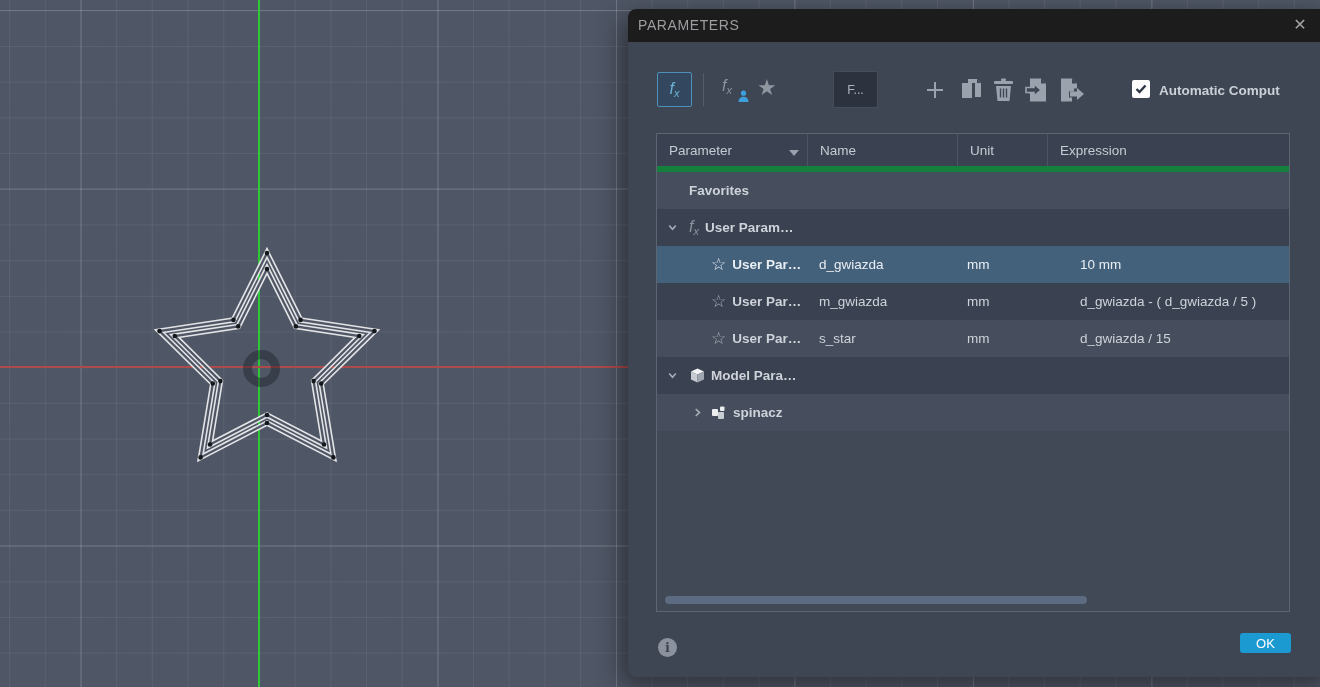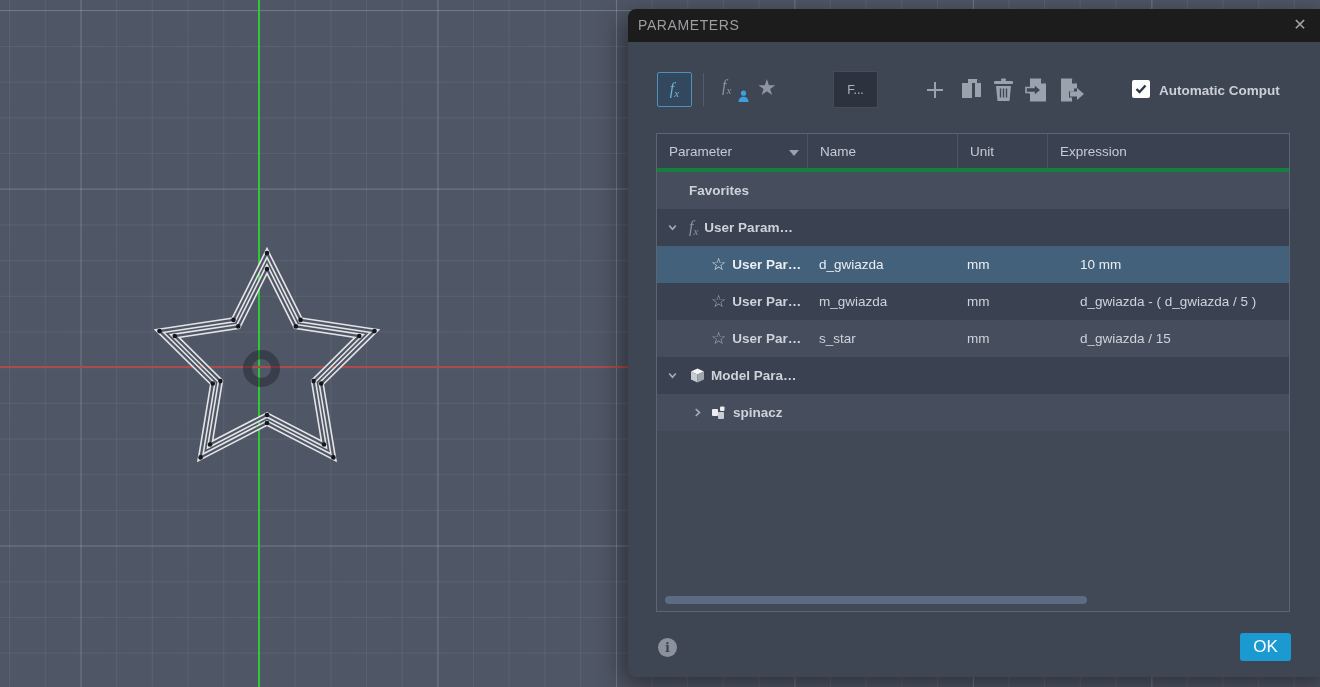--- a/index.html
+++ b/index.html
@@ -52,21 +52,21 @@
     color:#a2a4a7; font-size:16px; line-height:20px; text-align:center; cursor:pointer;
   }
 
   
   .tb-item { position:absolute; }
   .fx-btn {
     left:29px; top:63px; width:35px; height:35px;
     background:#33485e; border:1px solid #4d90b8; border-radius:2px;
     display:flex; align-items:center; justify-content:center;
   }
-  .fx-glyph { font-family:Liberation Serif, serif; font-style:italic; color:#8d939d; white-space:nowrap; }
+  .fx-glyph { font-family:Liberation Sans, sans-serif; font-style:italic; color:#8d939d; white-space:nowrap; }
   .fx-glyph i { font-size:16px; font-style:italic; }
   .fx-glyph em { font-size:11px; font-style:italic; vertical-align:-3px; }
   .fx-btn .fx-glyph { color:#6cb4d6; }
   .tb-sep { left:75px; top:64px; width:1px; height:33px; background:#545c69; }
   .fx-user { left:94px; top:67px; width:26px; height:26px; }
   .fx-user .fx-glyph { position:absolute; left:0; top:1px; }
   .fx-user .person { position:absolute; right:-1px; bottom:0; }
   .star-filter { left:129px; top:66px; font-size:22px; color:#8f96a0; line-height:26px; }
   .filter-box {
     left:205px; top:62px; width:45px; height:37px;
@@ -81,21 +81,21 @@
   }
   .chk-label { left:531px; top:74px; font-size:13.5px; color:#ccd1d7; white-space:nowrap;font-weight:bold; }
 
   
   .ptable {
     position:absolute; left:28px; top:124px; width:634px; height:479px;
     border:1px solid #5d6573; background:#414856;
   }
   .thead {
     display:grid; grid-template-columns:151px 150px 90px 1fr; height:38px;
-    background:#3a4150; border-bottom:4px solid #15803d;
+    background:#3a4150; border-bottom:6px solid #15803d;
   }
   .th {
     position:relative; display:flex; align-items:center;
     padding-left:12px; font-size:13.5px; color:#c6ccd4;
     border-right:1px solid #4c5463;
   }
   .th:last-child { border-right:none; }
   .th .dd-arrow {
     position:absolute; right:8px; top:16px; width:0; height:0;
     border-left:5px solid transparent; border-right:5px solid transparent;
@@ -121,23 +121,23 @@
   }
 
   
   .info-btn {
     position:absolute; left:30px; top:629px; width:19px; height:19px; border-radius:50%;
     background:#8b929d; color:#3e4553; font-weight:bold; font-size:13px;
     display:flex; align-items:center; justify-content:center;
     font-family:"DejaVu Serif", serif;
   }
   .ok-btn {
-    position:absolute; left:612px; top:624px; width:51px; height:28px;
+    position:absolute; left:612px; top:624px; width:51px; height:20px;
     background:#1b9ad2; border:none; border-radius:3px;
-    color:#ffffff; font-size:17px; font-family:"Liberation Sans", sans-serif;
+    color:#ffffff; font-size:13px; font-family:"Liberation Sans", sans-serif;
     display:flex; align-items:center; justify-content:center; cursor:pointer;
   }
 </style>
 </head>
 <body>
 
 <div class="viewport">
   <div class="axis-v"></div>
   <div class="axis-h"></div>
   <div class="origin-ring"></div>

